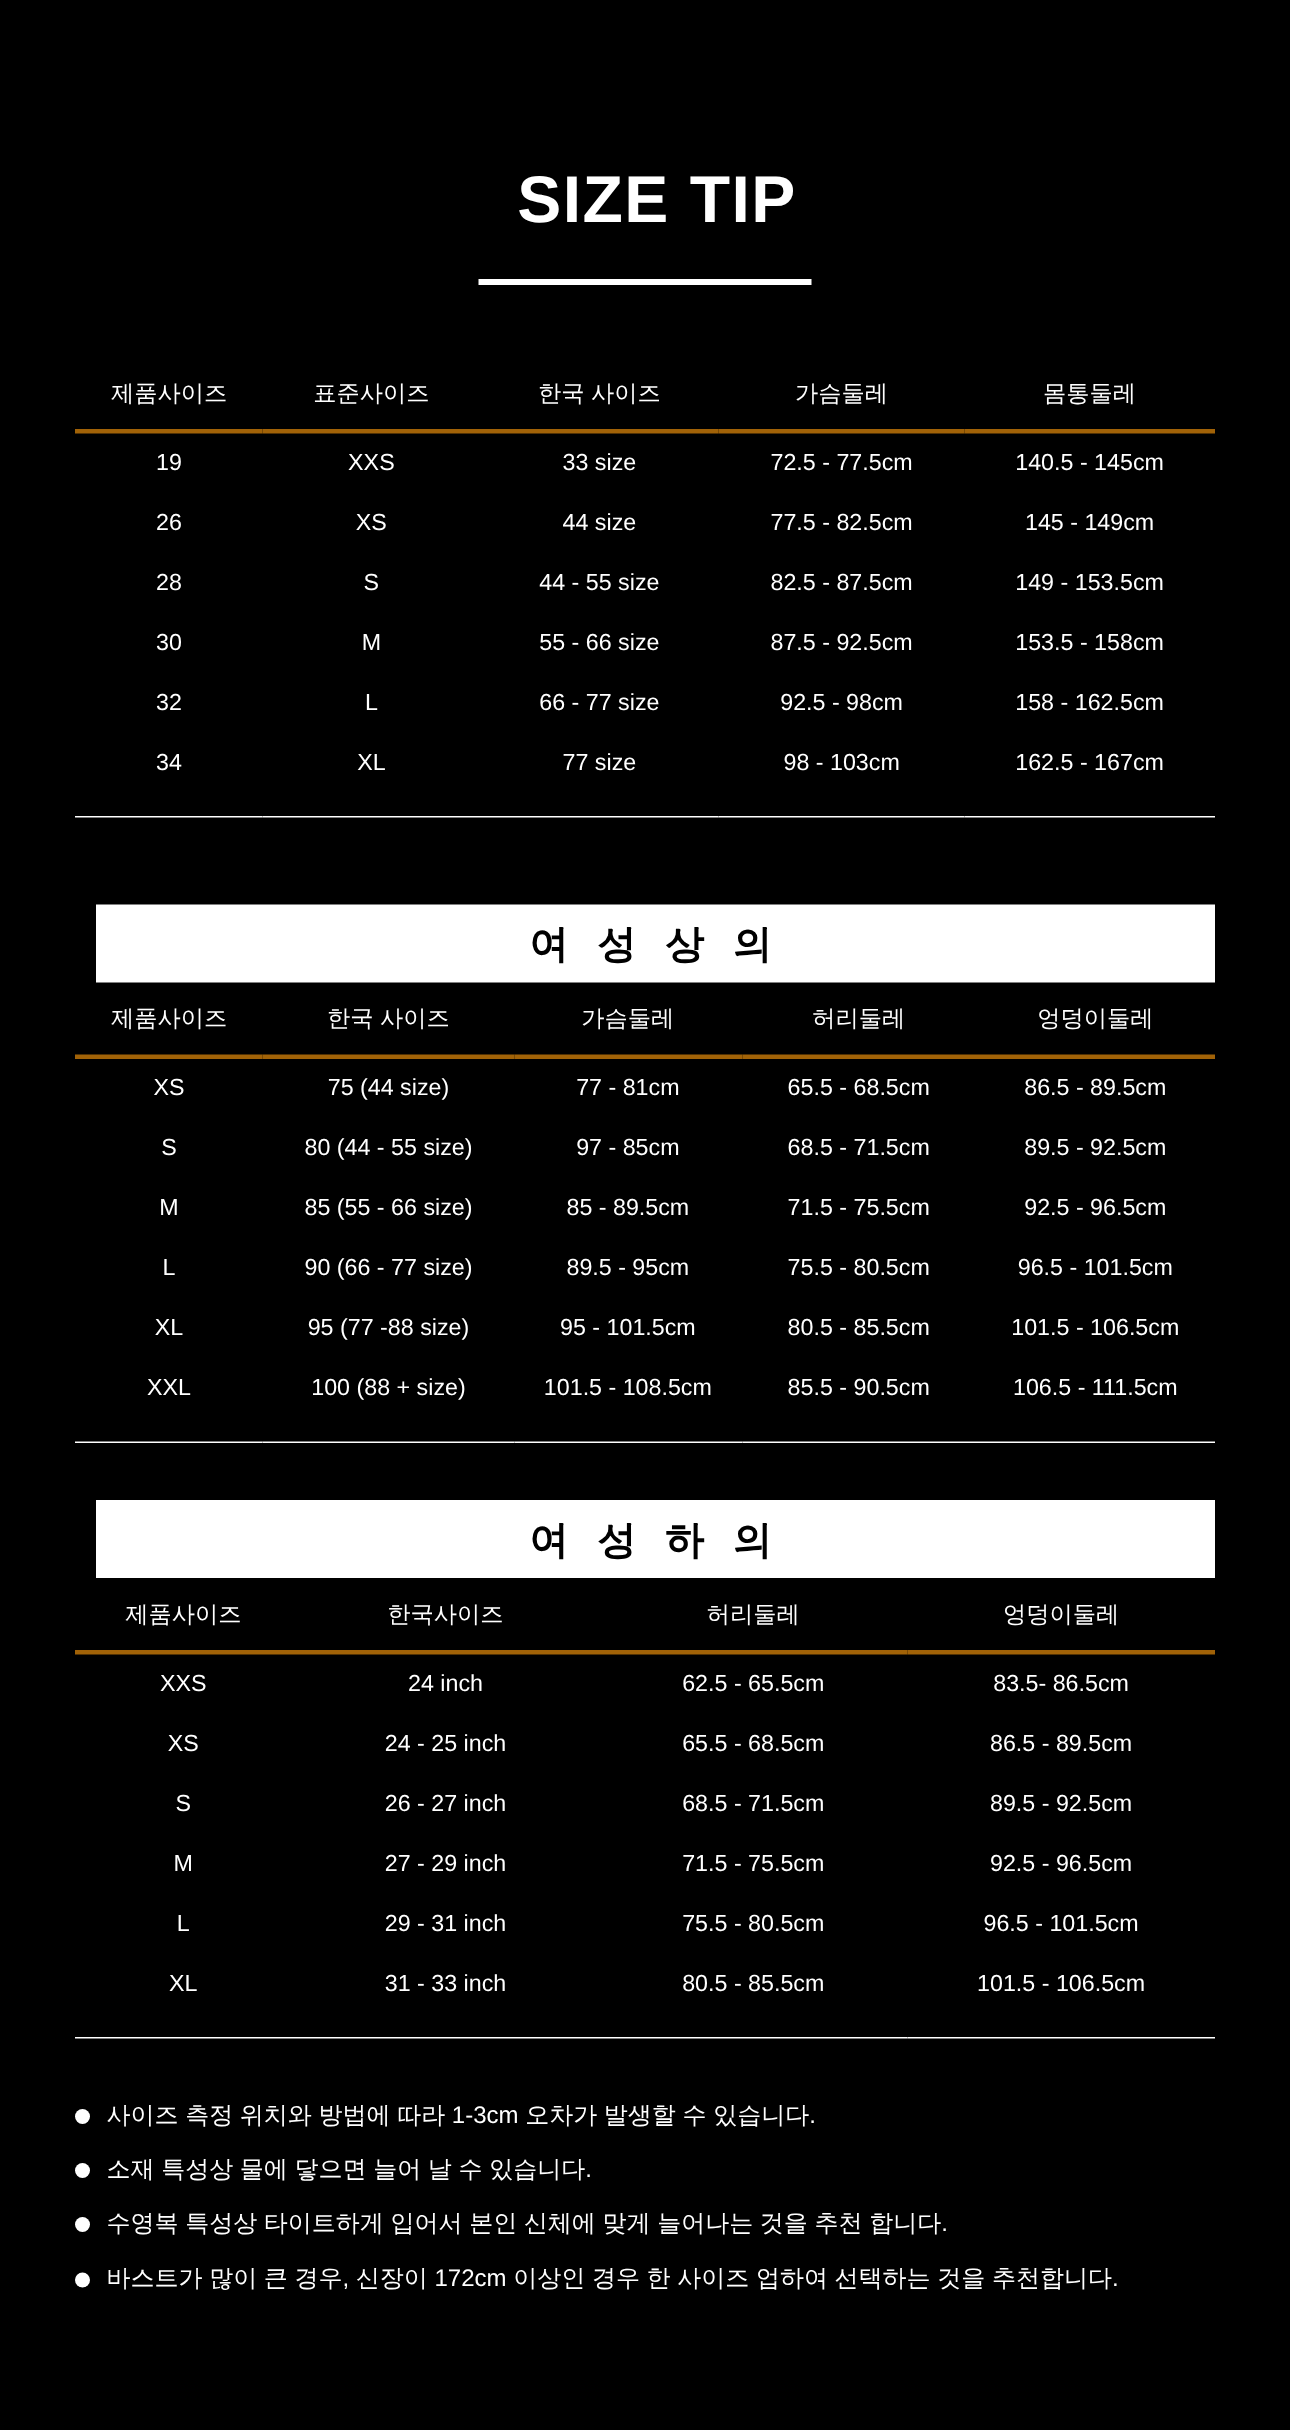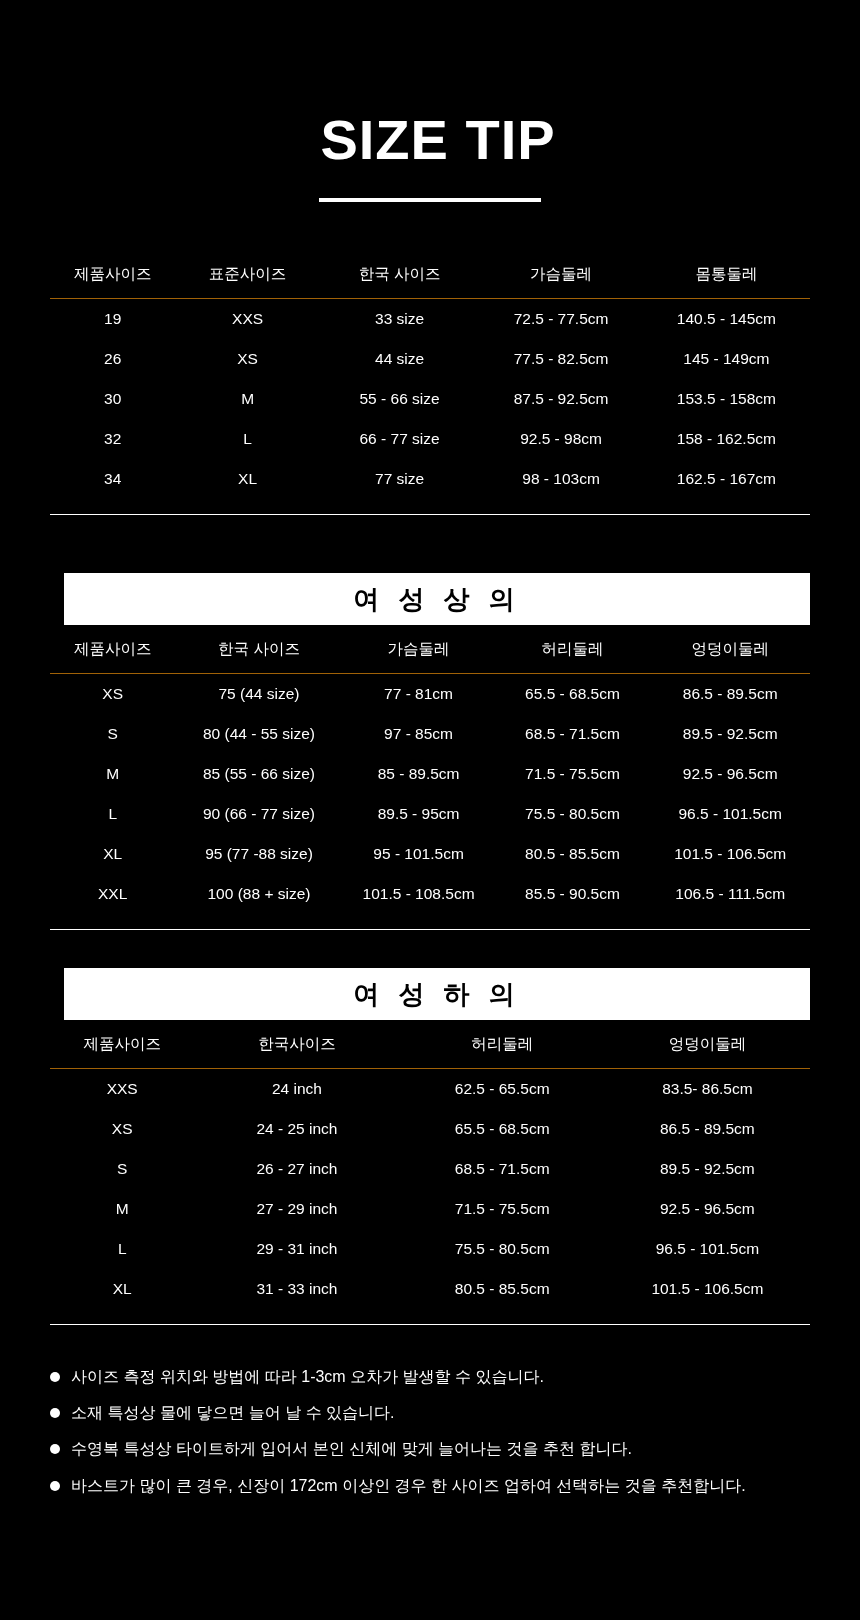--- a/index.html
+++ b/index.html
@@ -20,21 +20,21 @@
     height: 1620px;
     background: #000000;
   }
 
   
   .title-wrap {
     padding-top: 112px;
     text-align: center;
   }
   .main-title {
-    font-size: 56px;
+    font-size: 44px;
     font-weight: bold;
     letter-spacing: 1px;
     line-height: 1;
     color: #ffffff;
     padding-left: 16px;
   }
   .title-rule {
     width: 222px;
     height: 4px;
     background: #ffffff;
@@ -70,21 +70,21 @@
     width: 100%;
     border-collapse: collapse;
     table-layout: fixed;
   }
   table.sz th {
     font-size: 15.5px;
     font-weight: normal;
     color: #ffffff;
     padding: 14px 0 13px 0;
     text-align: center;
-    border-bottom: 1px solid #a16207;
+    border-bottom: 3px solid #a16207;
   }
   table.sz td {
     font-size: 15.5px;
     color: #ffffff;
     padding: 11px 0 11px 0;
     text-align: center;
   }
   table.sz tr.last-row td {
     border-bottom: 1px solid #ffffff;
     padding-bottom: 26px;
@@ -148,20 +148,27 @@
           <td>33 size</td>
           <td>72.5 - 77.5cm</td>
           <td>140.5 - 145cm</td>
         </tr>
         <tr>
           <td>26</td>
           <td>XS</td>
           <td>44 size</td>
           <td>77.5 - 82.5cm</td>
           <td>145  -  149cm</td>
+        </tr>
+        <tr>
+          <td>28</td>
+          <td>S</td>
+          <td>44 - 55 size</td>
+          <td>82.5 - 87.5cm</td>
+          <td>149  - 153.5cm</td>
         </tr>
         <tr>
           <td>30</td>
           <td>M</td>
           <td>55 - 66 size</td>
           <td>87.5 - 92.5cm</td>
           <td>153.5 - 158cm</td>
         </tr>
         <tr>
           <td>32</td>

